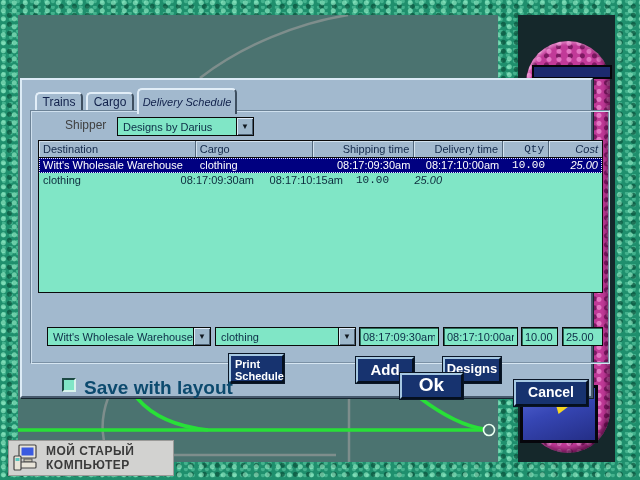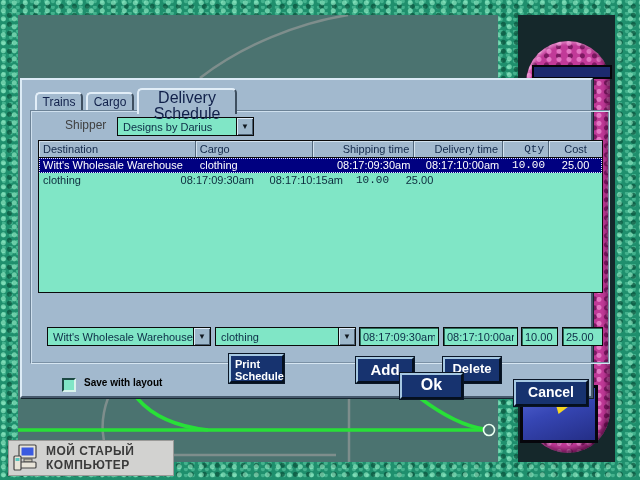--- a/index.html
+++ b/index.html
@@ -49,21 +49,21 @@
     border-right:2px solid #46596c; border-bottom:2px solid #46596c;
     box-shadow: 1px 1px 0 #15242f; }
 
   
   .tabbar { position:absolute; left:0; top:6px; width:100%; height:26px; }
   .tab { position:absolute; background:#a2b9ce; color:#10204a; font-size:12px;
     text-align:center; border-radius:5px 5px 0 0;
     border-top:2px solid #e2eef8; border-left:2px solid #e2eef8;
     border-right:2px solid #3e4f60; }
   .tab.inactive { top:6px; height:20px; line-height:17px; }
-  .tab.active { top:2px; height:26px; line-height:16px; font-size:16px; z-index:3; }
+  .tab.active { top:2px; height:26px; line-height:24px; font-size:11px; z-index:3;font-style:italic; }
   .tab-trains { left:13px; width:48px; }
   .tab-cargo  { left:64px; width:48px; }
   .tab-ds     { left:115px; width:100px; }
 
   
   .panel { position:absolute; left:8px; top:30px; width:580px; height:254px;
     border-top:1px solid #6c8296; border-left:1px solid #6c8296;
     border-right:1px solid #d6e6f2; border-bottom:1px solid #d6e6f2;
     box-shadow: inset 1px 1px 0 #cfe0ee, inset -1px -1px 0 #7b91a5; }
 
@@ -82,21 +82,21 @@
   .dtable { position:absolute; left:7px; top:29px; width:565px; height:153px;
     border:1px solid #0a0a0a; background:#80e6c6; font-size:11px; }
   .thead { display:flex; height:17px; background:#a2b9ce; color:#13294a;
     border-bottom:1px solid #0a0a0a; }
   .th { height:100%; line-height:16px; padding:0 4px; white-space:nowrap; overflow:hidden;
     border-right:1px solid #53687c; box-shadow: inset 1px 1px 0 #d2e2ef; }
   .tr { display:flex; height:15px; line-height:15px; color:#0b2b3c; }
   .tr .td { padding:0 4px; white-space:nowrap; overflow:hidden; }
   .tr.selected { background:#000080; color:#ffffff; outline:1px dotted #e8e8ff; outline-offset:-1px; }
   .c0 { width:157px; } .c1 { width:118px; } .c2 { width:101px; text-align:right; }
-  .c3 { width:89px; text-align:right; } .c4 { width:46px; text-align:right;font-family:Liberation Mono, monospace; } .c5 { width:53px; text-align:center; border-right:none; }
+  .c3 { width:89px; text-align:right; } .c4 { width:46px; text-align:right;font-family:Liberation Mono, monospace; } .c5 { width:53px; text-align:right; border-right:none;font-style:italic; }
 
   
   .combo-dest  { left:16px;  top:216px; width:164px; }
   .combo-cargo { left:184px; top:216px; width:141px; }
   .efield { position:absolute; top:216px; height:19px; background:#80e6c6;
     border:1px solid #0a0a0a; box-shadow: inset 1px 1px 0 #2c6a5c;
     font-size:11px; color:#0c2c46; font-family:"Liberation Sans", sans-serif;
     padding:0 3px; }
   .f-ship { left:328px; width:80px; }
   .f-del  { left:412px; width:75px; }
@@ -105,28 +105,28 @@
 
   
   .nbtn { position:absolute; background:#17336f; color:#ffffff; font-weight:bold;
     border-top:2px solid #a6c8e2; border-left:2px solid #a6c8e2;
     border-right:2px solid #05101f; border-bottom:2px solid #05101f;
     box-shadow:0 0 0 1px #0a1626; text-align:center; cursor:default; }
   .btn-print { left:198px; top:243px; width:55px; height:29px; font-size:11px;
     line-height:12px; text-align:left; padding:2px 0 0 4px; }
   .btn-add    { left:325px; top:246px; width:58px; height:26px; font-size:15px; line-height:21px; }
   .btn-delete { left:412px; top:246px; width:58px; height:26px; font-size:13px; line-height:20px; }
-  .btn-ok     { left:378px; top:293px; width:63px; height:26px; font-size:16px; line-height:20px; }
+  .btn-ok     { left:378px; top:293px; width:63px; height:26px; font-size:19px; line-height:20px; }
   .btn-cancel { left:492px; top:300px; width:74px; height:26px; font-size:14px; line-height:20px; }
 
   
   .checkbox { position:absolute; left:40px; top:298px; width:14px; height:14px;
     background:#80e6c6; border-top:2px solid #1c4a44; border-left:2px solid #1c4a44;
     border-right:2px solid #d8f4ec; border-bottom:2px solid #d8f4ec; }
-  .check-label { position:absolute; left:62px; top:297px; font-size:10px; font-weight:bold; color:#000000; }
+  .check-label { position:absolute; left:62px; top:297px; font-size:19px; font-weight:bold; color:#0c4a6e; }
 
   svg { display:block; }
 </style>
 </head>
 <body>
 
 <div class="screen">
 
   <div class="map">
     <svg width="480" height="447" viewBox="0 0 480 447">
@@ -202,21 +202,21 @@
       <input class="efield f-ship" readonly="" value="08:17:09:30am" style="">
       <input class="efield f-del" readonly="" value="08:17:10:00am" style="">
       <input class="efield f-qty" readonly="" value="10.00" style="">
       <input class="efield f-cost" readonly="" value="25.00" style="">
 
       <div class="nbtn btn-print">
         <div>Print</div>
         <div>Schedule</div>
       </div>
       <div class="nbtn btn-add">Add</div>
-      <div class="nbtn btn-delete">Delete</div>
+      <div class="nbtn btn-delete">Designs</div>
     </div>
 
     <div class="checkbox"></div>
     <div class="check-label">Save with layout</div>
 
     <div class="nbtn btn-ok">Ok</div>
     <div class="nbtn btn-cancel">Cancel</div>
   </div>
 
   <div class="plaque">

